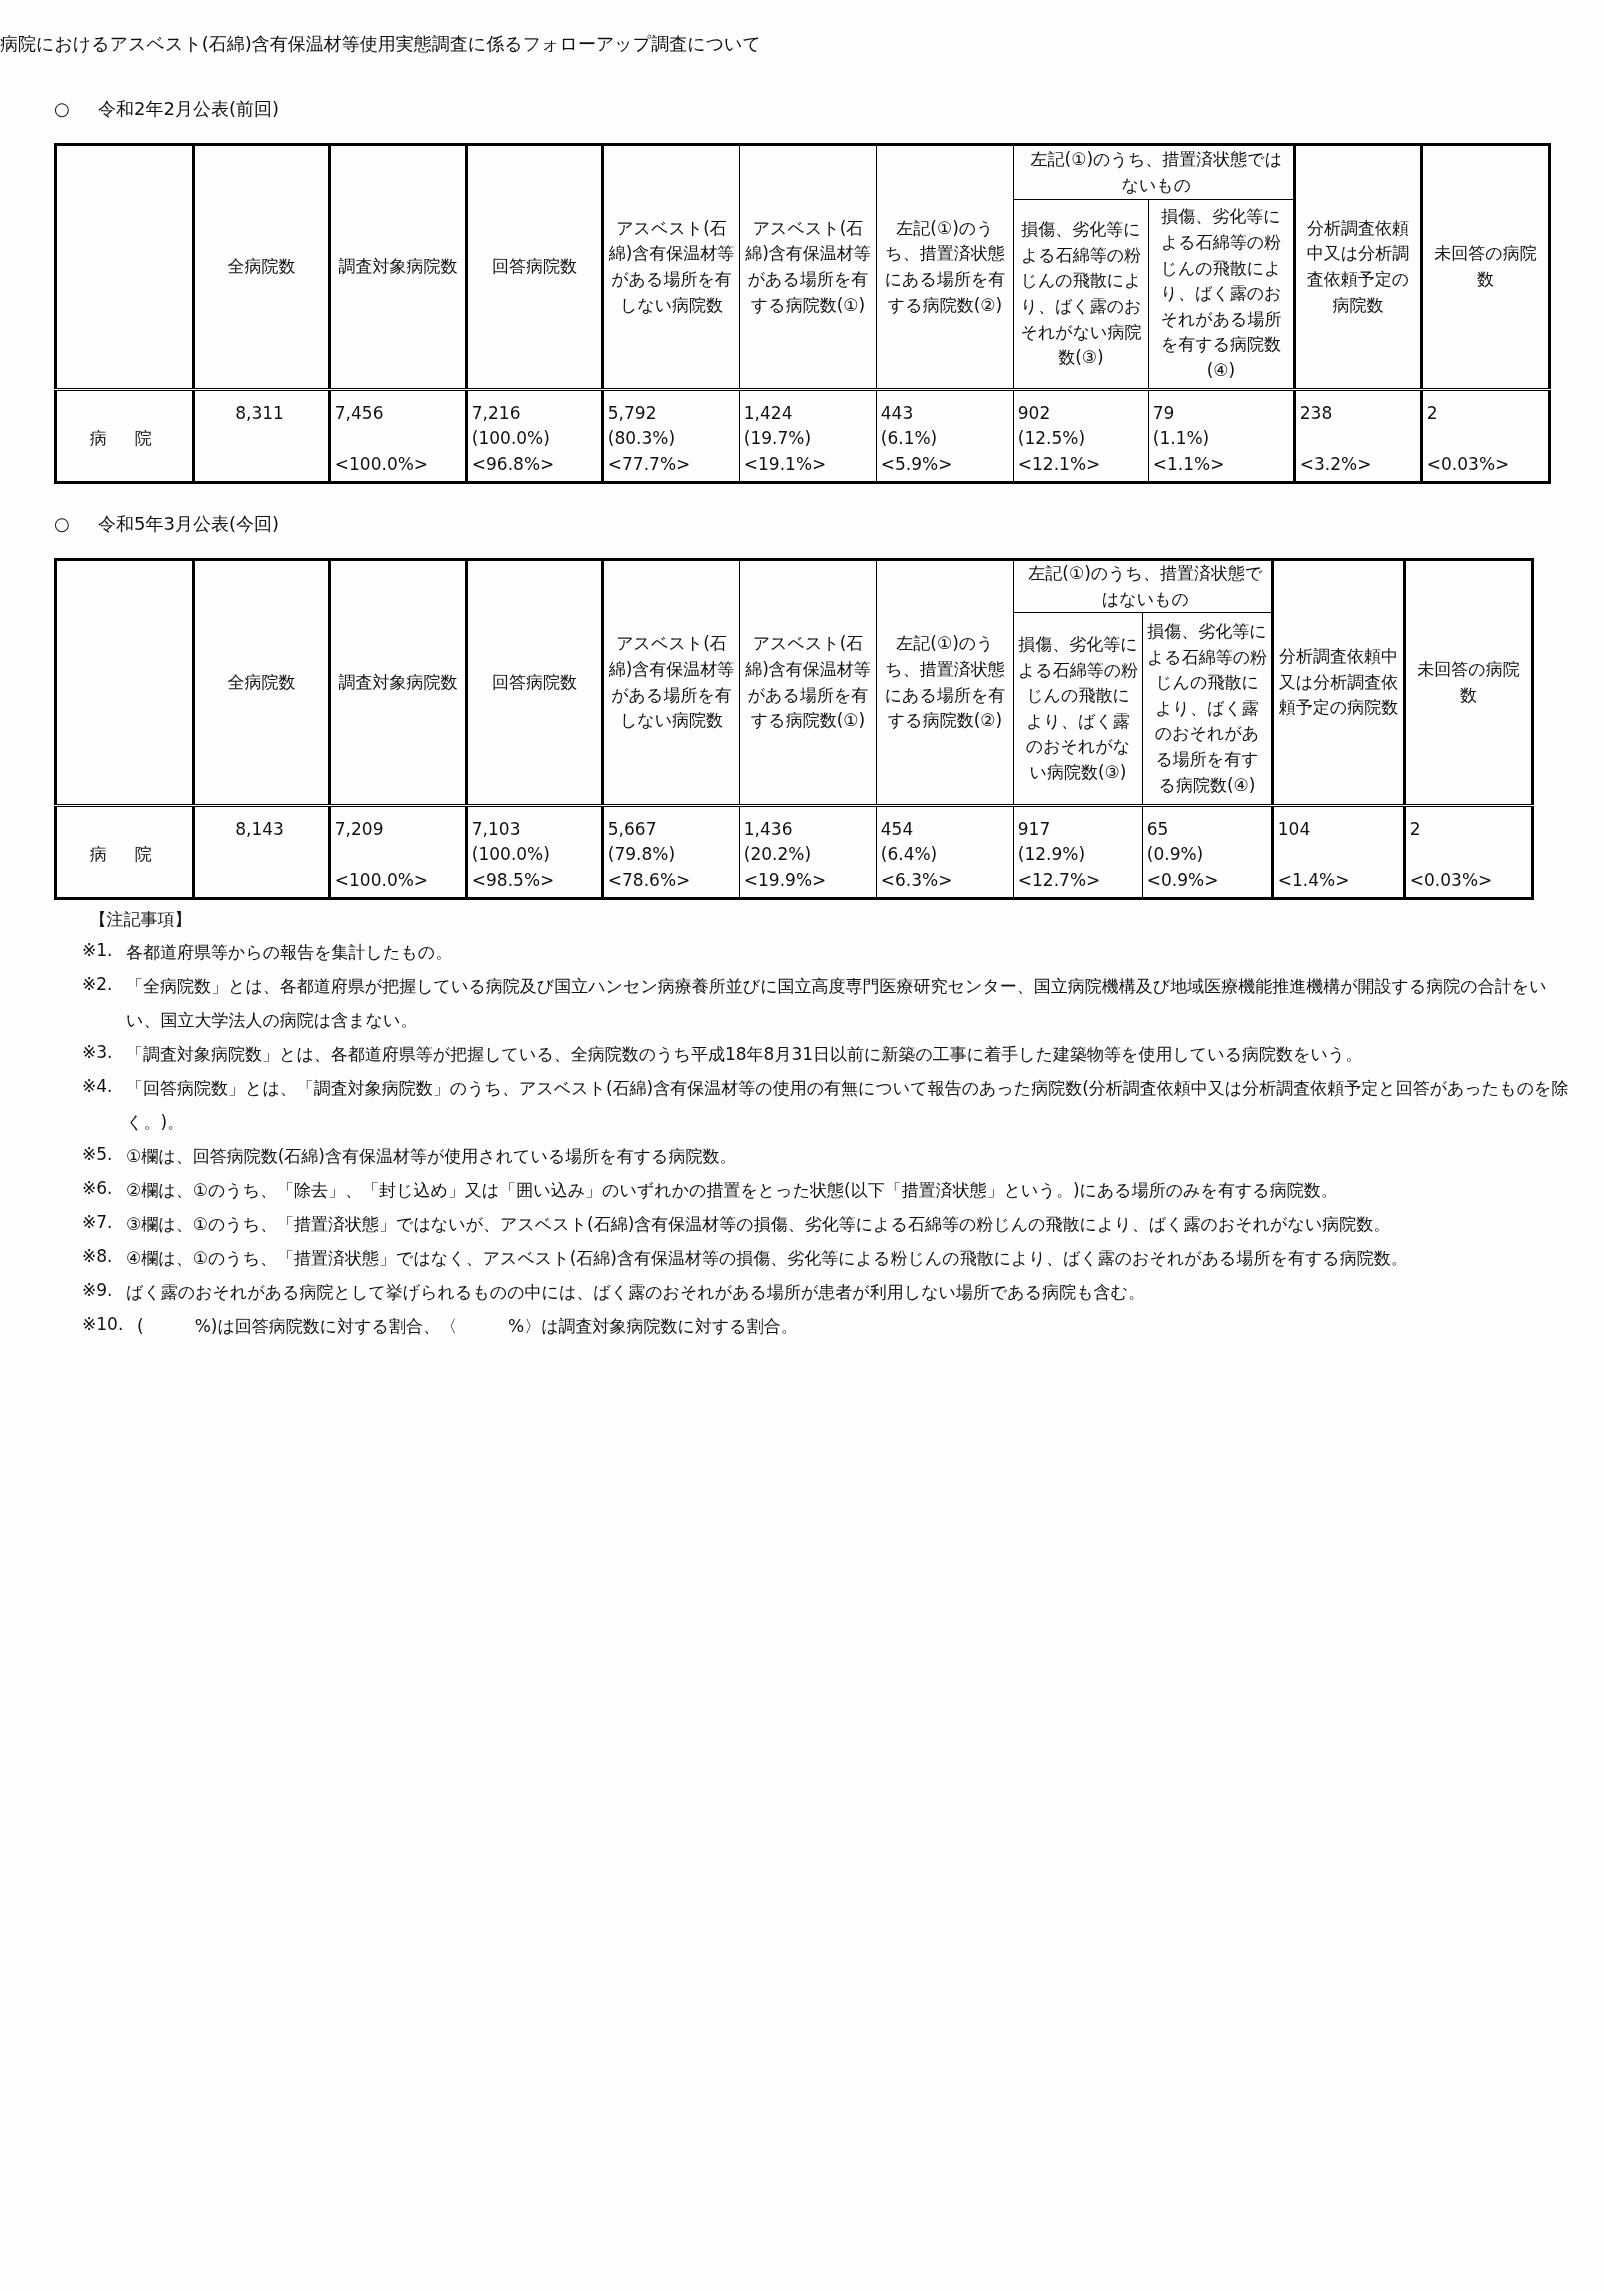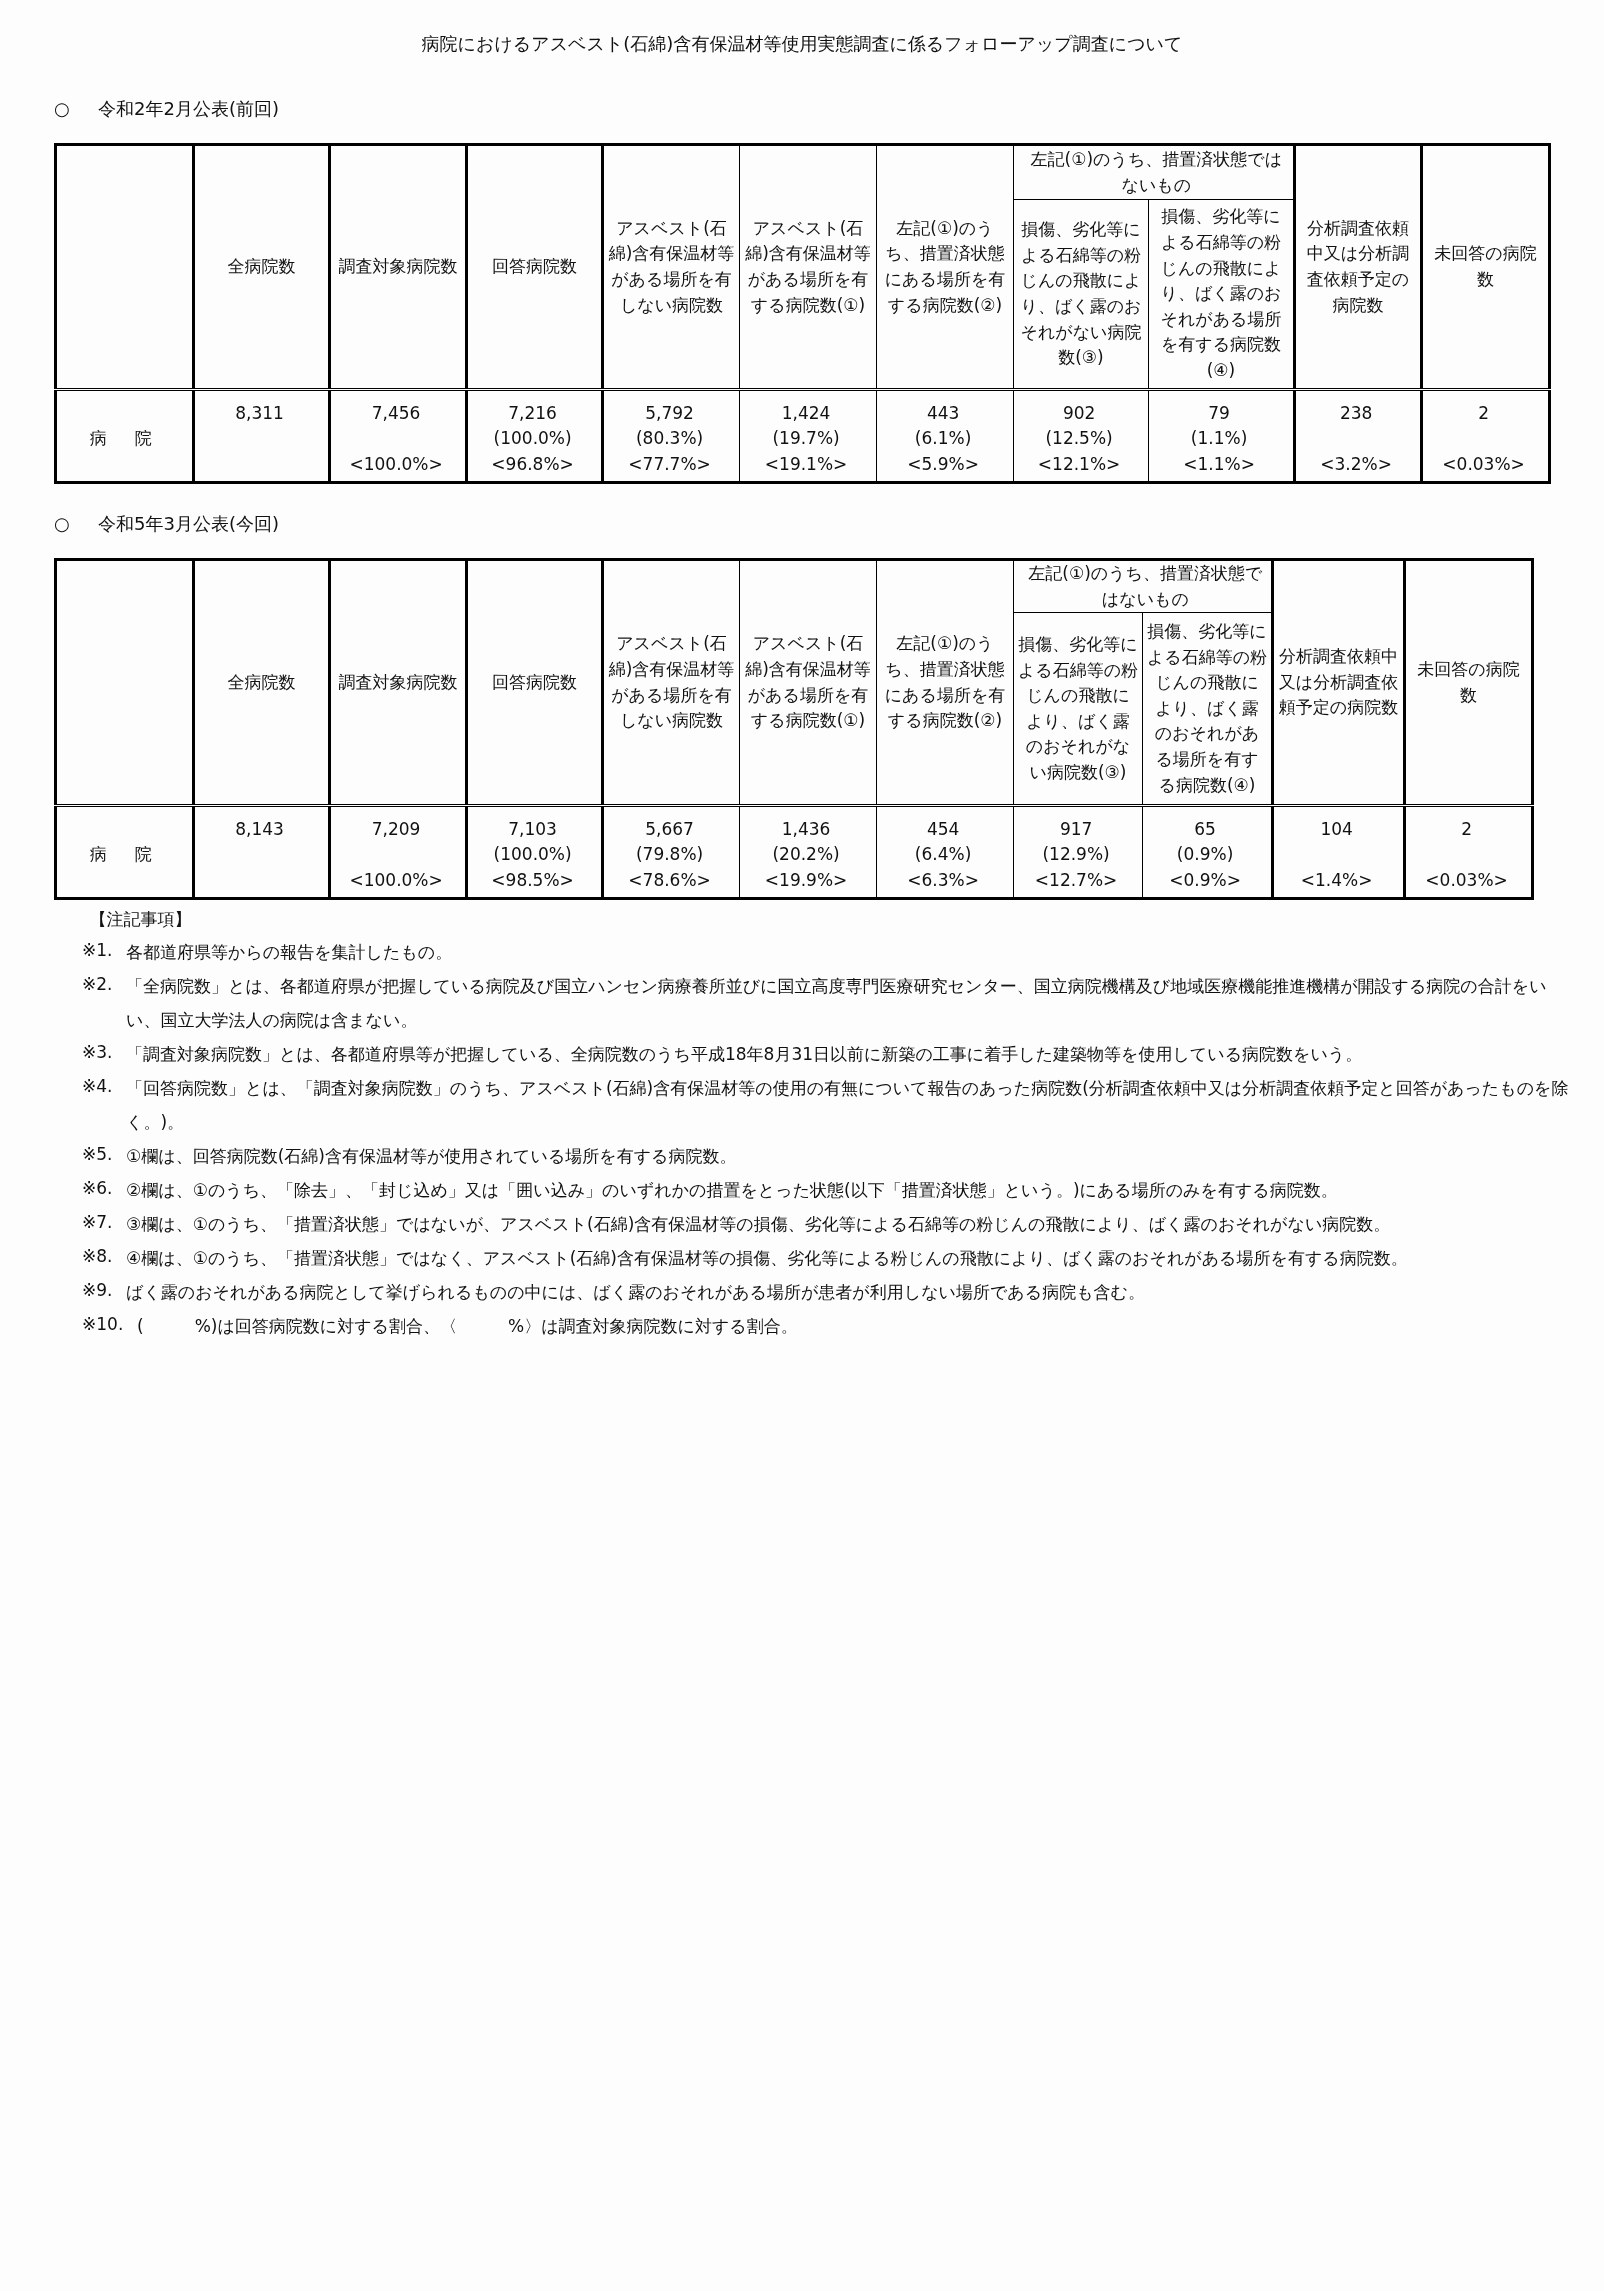--- a/index.html
+++ b/index.html
@@ -2,39 +2,39 @@
 <html style="font-size:15px"><head>
 <meta charset="utf-8">
 <style>
   html, body { margin: 0; padding: 0; background: #fdfdfd; }
   body {
     width: 1604px; height: 2291px; position: relative; overflow: hidden;
     font-family: "DejaVu Sans", "Liberation Sans", sans-serif;
     color: #111;
   }
   .title {
-    position: absolute; top: 32px; left: 0; width: 1604px; text-align: center;
+    position: absolute; top: 32px; left: 0; width: 1604px; text-align: left;
     font-size: 18px; letter-spacing: 0px;
   }
   .section-label {
     position: absolute; left: 54px; font-size: 18px;
   }
   .section-label .bullet { display: inline-block; width: 44px; }
   table.survey {
     position: absolute; left: 54px; border-collapse: collapse;
     border: 3.8px solid #000; table-layout: fixed;
     font-size: 17px; line-height: 25.6px;
   }
   table.survey td {
     border: 0.9px solid #000; padding: 0 3.8px; vertical-align: middle;
     text-align: center; overflow: hidden;
   }
   table.survey td.thick-r { border-right: 3.8px solid #000; }
   table.survey tr.body-row td {
-    border-top: 3.8px double #000; vertical-align: top; text-align: center;
+    border-top: 3.8px double #000; vertical-align: top; text-align: left;
     padding: 9.5px 7.6px 3.8px 3.8px; line-height: 25.6px;
   }
   table.survey tr.body-row td.row-label {
     text-align: center; vertical-align: middle; letter-spacing: 28px; padding-left: 28px;
   }
   table.survey tr.body-row td.first-val { text-align: center; }
   .v-line { display: block; height: 25.6px; white-space: nowrap; }
   .hd { font-size: 17px; line-height: 25.6px; white-space: normal; word-break: break-all; }
   .sub-head { text-align: left; padding-left: 9.5px !important; }
   .notes {

